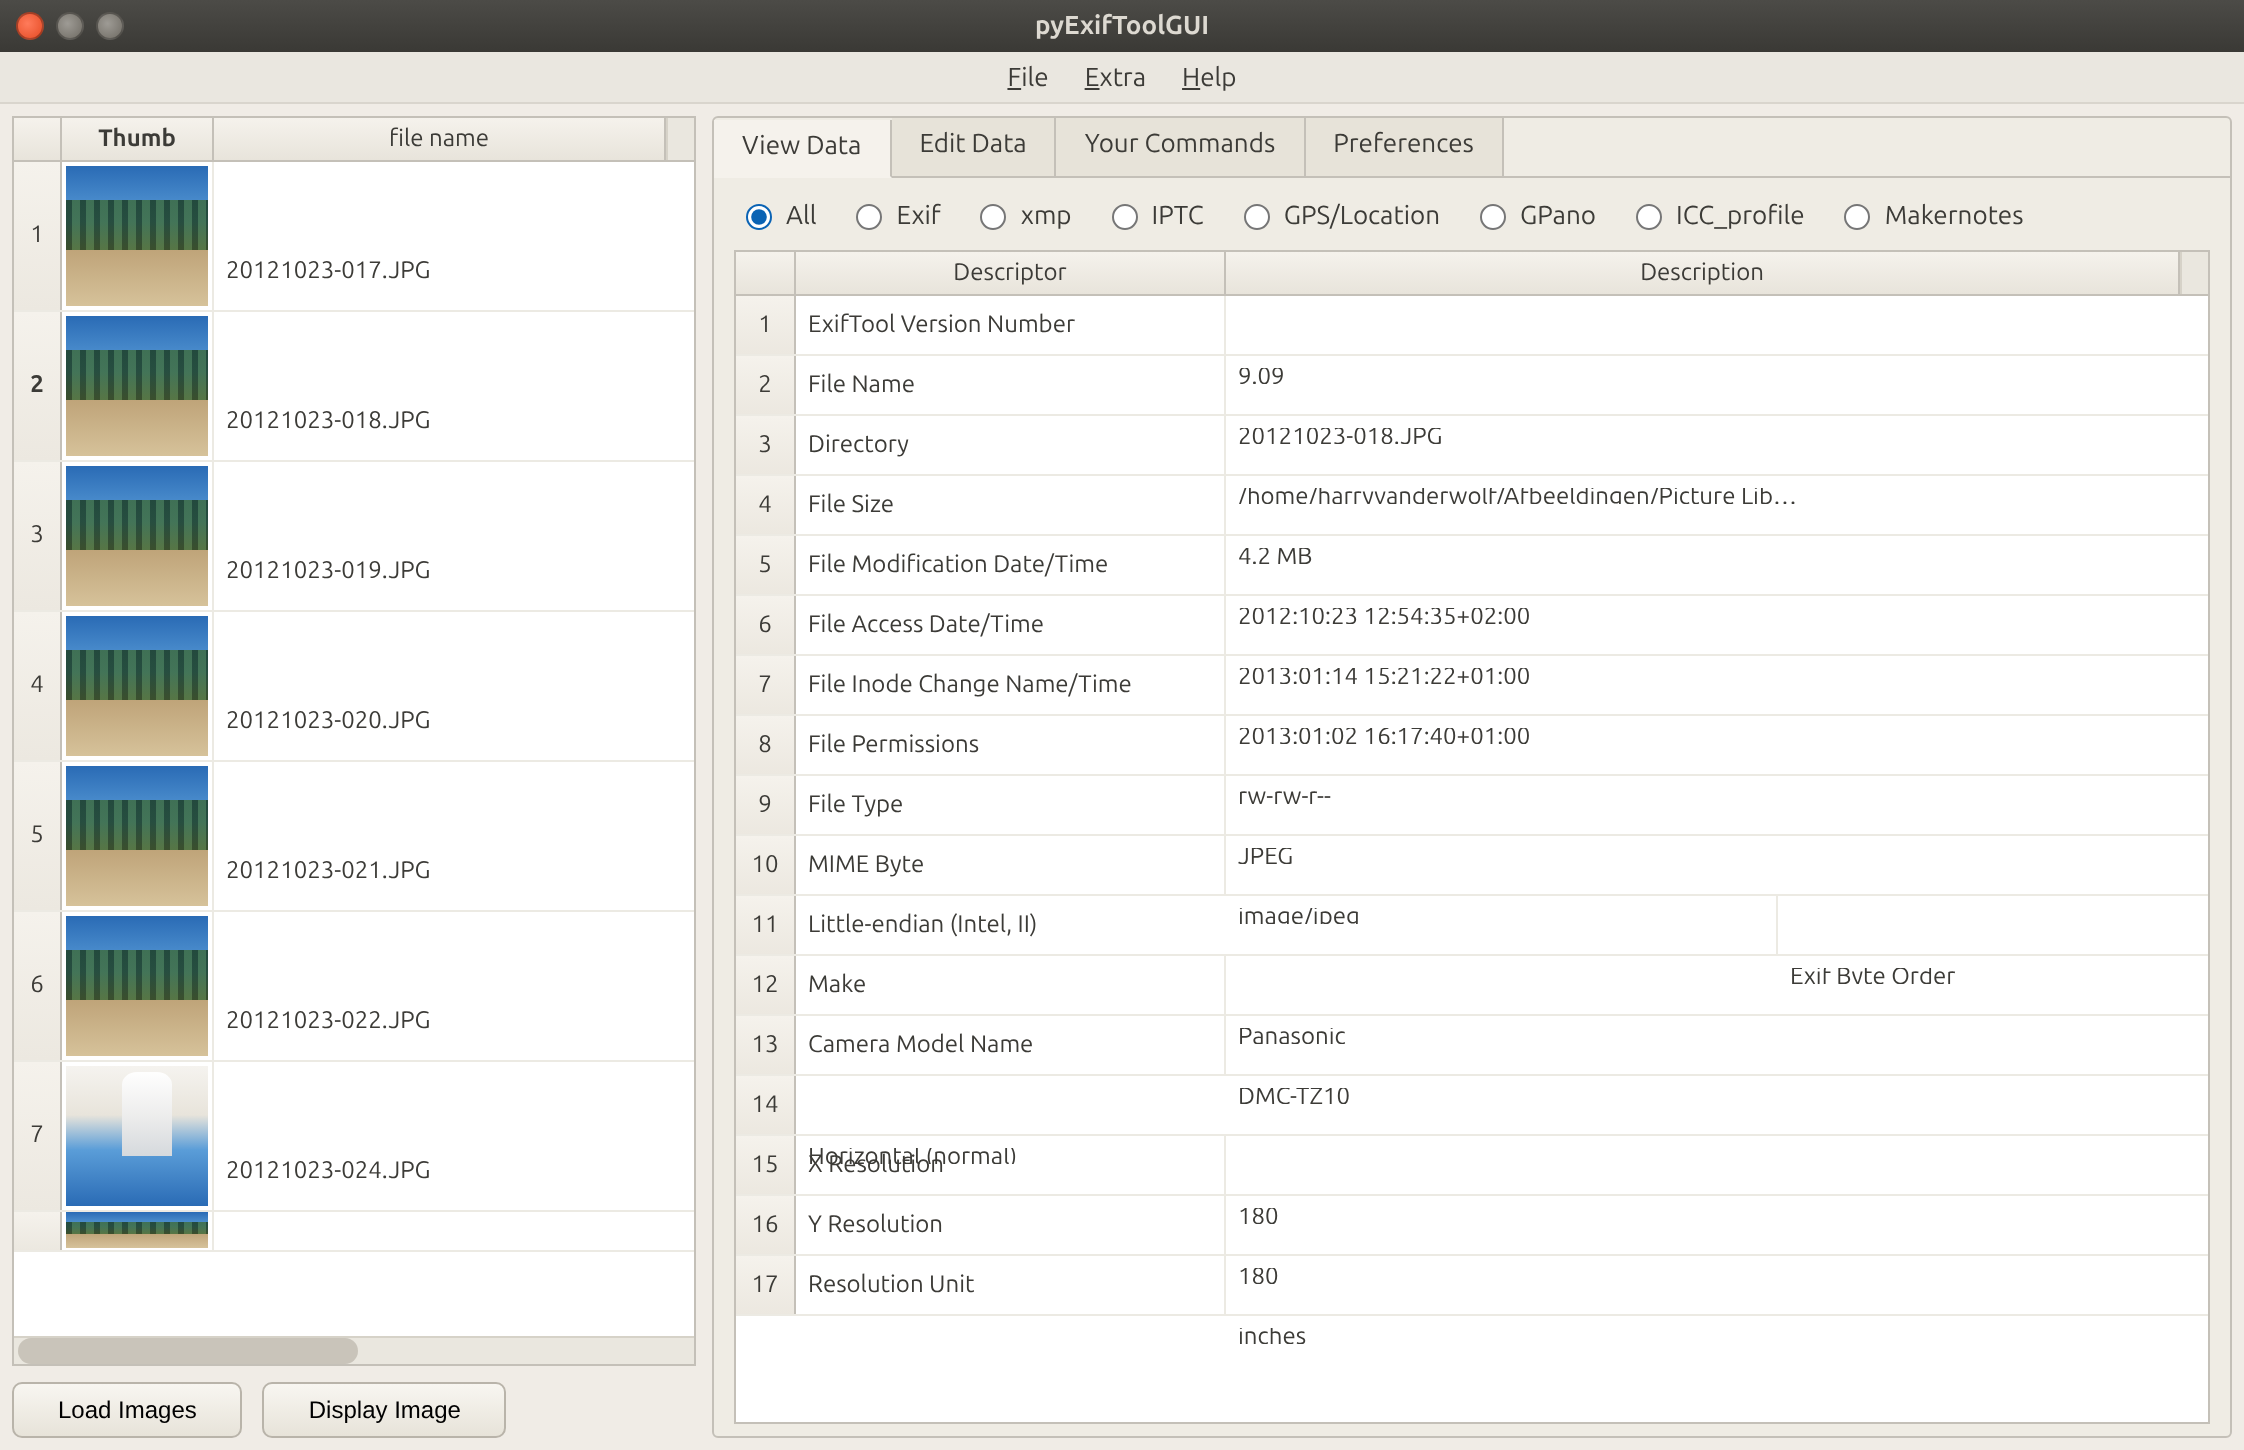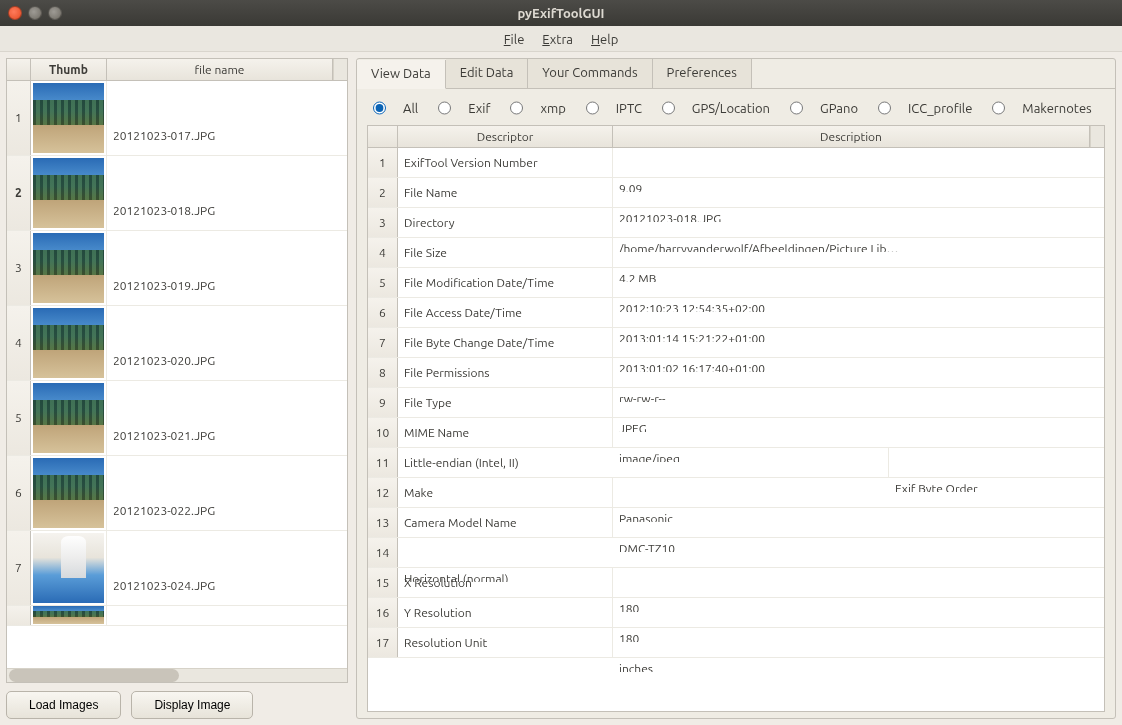--- a/index.html
+++ b/index.html
@@ -157,21 +157,21 @@
   .tab-body {
     flex: 1; padding: 10px 10px 6px 10px;
     display: flex; flex-direction: column;
     gap: 8px;
     overflow: hidden;
   }
   .radio-row {
     display: flex; align-items: center; gap: 20px;
     padding: 2px 6px;
   }
-  .radio-item { display: flex; gap: 17px; font-size: 13px; }
+  .radio-item { display: flex; align-items: center; gap: 7px; font-size: 13px; }
   .radio-item input { accent-color: #0a63b4; }
   .data-table { flex: 1; display: flex; flex-direction: column; border: 1px solid #c4c0b8; background: #fff; }
   .data-thead .th.rowh { width: 30px; }
   .data-thead .th.d1 { flex: 0 0 215px; }
   .data-thead .th.d2 { flex: 1; }
   .data-tbody { overflow-y: auto; flex: 1; }
   .data-row { height: 30px; }
   .data-row .rownum { width: 30px; }
   .data-row .c1 { flex: 0 0 215px; }
   .data-row .c2 { flex: 1; }
@@ -348,36 +348,36 @@
                 <div class="td c1">File Modification Date/Time</div>
                 <div class="td c2">2012:10:23 12:54:35+02:00</div>
               </div>
               <div class="tr data-row">
                 <div class="td rownum">6</div>
                 <div class="td c1">File Access Date/Time</div>
                 <div class="td c2">2013:01:14 15:21:22+01:00</div>
               </div>
               <div class="tr data-row">
                 <div class="td rownum">7</div>
-                <div class="td c1">File Byte Change Date/Time</div>
+                <div class="td c1">File Inode Change Name/Time</div>
                 <div class="td c2">2013:01:02 16:17:40+01:00</div>
               </div>
               <div class="tr data-row">
                 <div class="td rownum">8</div>
                 <div class="td c1">File Permissions</div>
                 <div class="td c2">rw-rw-r--</div>
               </div>
               <div class="tr data-row">
                 <div class="td rownum">9</div>
                 <div class="td c1">File Type</div>
                 <div class="td c2">JPEG</div>
               </div>
               <div class="tr data-row">
                 <div class="td rownum">10</div>
-                <div class="td c1">MIME Name</div>
+                <div class="td c1">MIME Byte</div>
                 <div class="td c2">image/jpeg</div>
               </div>
               <div class="tr data-row">
                 <div class="td rownum">11</div>
                 <div class="td c2">Little-endian (Intel, II)</div>
                 <div class="td c1">Exif Byte Order</div>
               </div>
               <div class="tr data-row">
                 <div class="td rownum">12</div>
                 <div class="td c1">Make</div>

